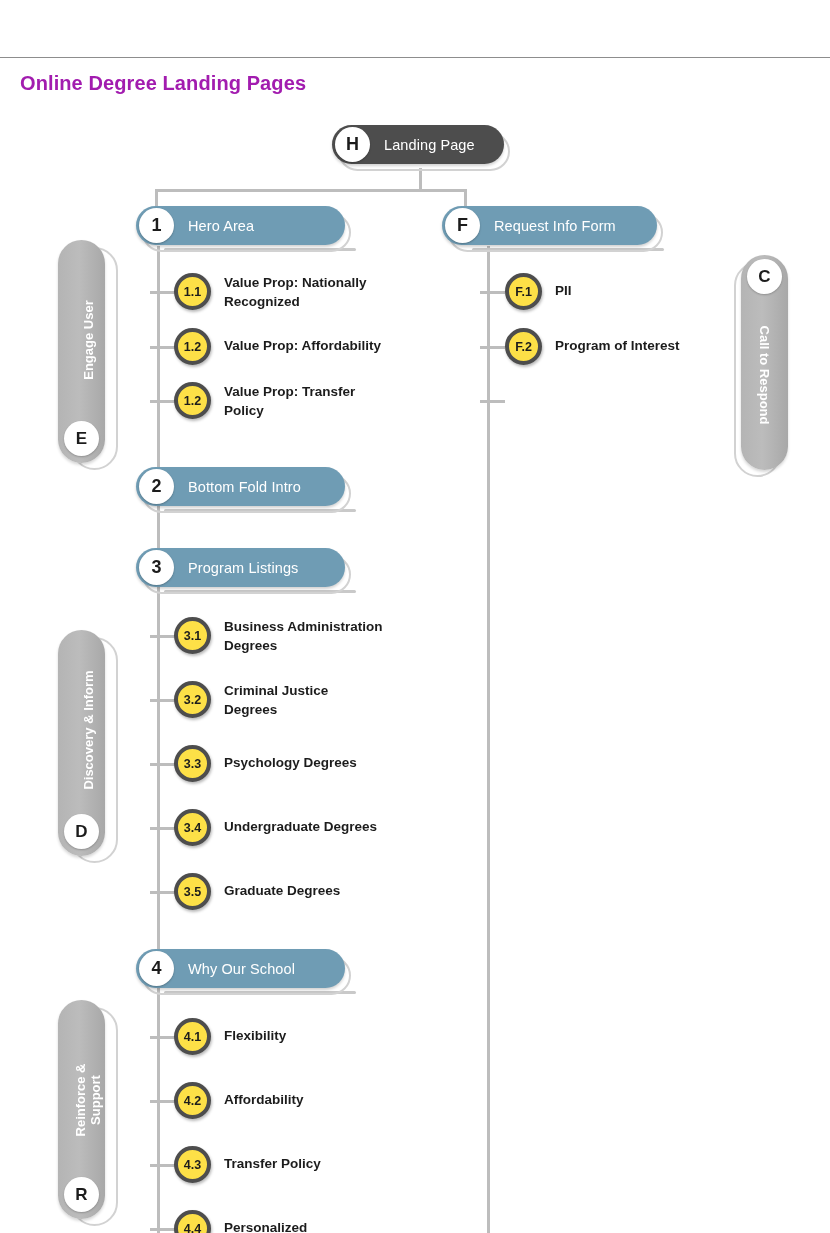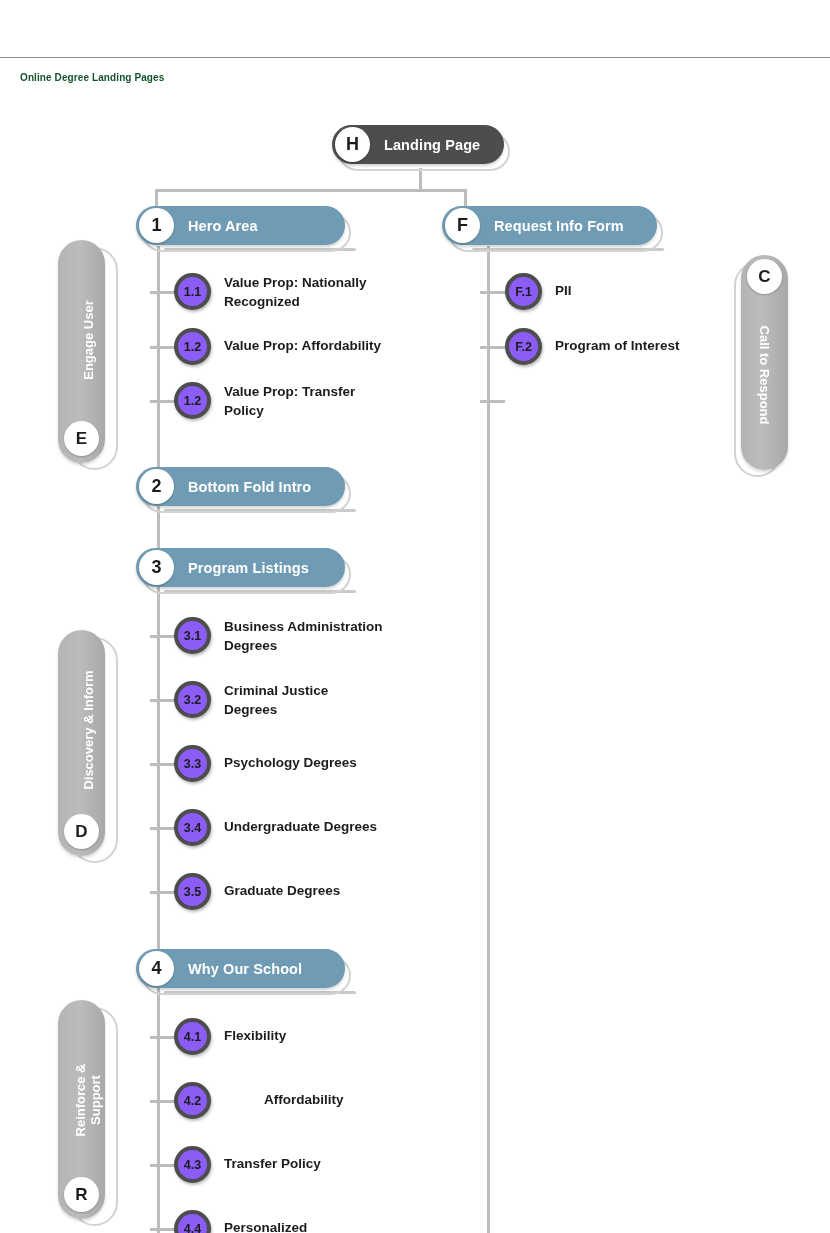--- a/index.html
+++ b/index.html
@@ -22,23 +22,23 @@
     position: absolute;
     left: 0; top: 57px;
     width: 830px; height: 1px;
     background: #8d8d8d;
   }
 
   
   .page-title {
     position: absolute;
     left: 20px; top: 72px;
-    font-size: 10px;
-    font-weight: bold;
-    color: #14532d;
+    font-size: 20px;
+    font-weight: bold;
+    color: #a21caf;
     letter-spacing: .1px;
   }
 
   
   .trunk {
     position: absolute;
     width: 3px;
     background: #bdbdbd;
   }
   .stub {
@@ -80,35 +80,35 @@
     background: #ffffff;
     display: flex; align-items: center; justify-content: center;
     font-weight: bold;
     font-size: 18px;
     color: #1c1c1c;
     flex: 0 0 auto;
     box-shadow: 0 1px 2px rgba(0,0,0,.25);
   }
   .pill-label {
     color: #ffffff;
-    font-weight: bold;
+    font-weight: normal;
     font-size: 14.5px;
     margin-left: 14px;
     padding-right: 18px;
     white-space: nowrap;
     letter-spacing: .1px;
   }
 
   
   .subnode { position: absolute; display: flex; align-items: flex-start; }
   .ring {
     width: 37px; height: 37px;
     border-radius: 50%;
     border: 4px solid #4d4d4d;
-    background: #8b5cf6;
+    background: #fde047;
     display: flex; align-items: center; justify-content: center;
     font-size: 13px;
     font-weight: bold;
     color: #1c1c1c;
     flex: 0 0 auto;
     box-shadow: 1px 2px 3px rgba(0,0,0,.28);
   }
   .ring.small-txt { font-size: 12.5px; }
   .sub-label {
     margin-left: 13px;
@@ -277,21 +277,21 @@
     <div class="pill">
       <div class="pill-badge">4</div>
       <div class="pill-label">Why Our School</div>
     </div>
   </div>
 
   <div class="subnode" style="left:174px; top:1018px;justify-content:flex-end;">
     <div class="ring small-txt">4.1</div>
     <div class="sub-label">Flexibility</div>
   </div>
-  <div class="subnode" style="left:174px; top:1082px;gap:40px;">
+  <div class="subnode" style="left:174px; top:1082px;">
     <div class="ring small-txt">4.2</div>
     <div class="sub-label">Affordability</div>
   </div>
   <div class="subnode" style="left:174px; top:1146px;">
     <div class="ring small-txt">4.3</div>
     <div class="sub-label">Transfer Policy</div>
   </div>
   <div class="subnode" style="left:174px; top:1210px;">
     <div class="ring small-txt">4.4</div>
     <div class="sub-label">Personalized</div>

